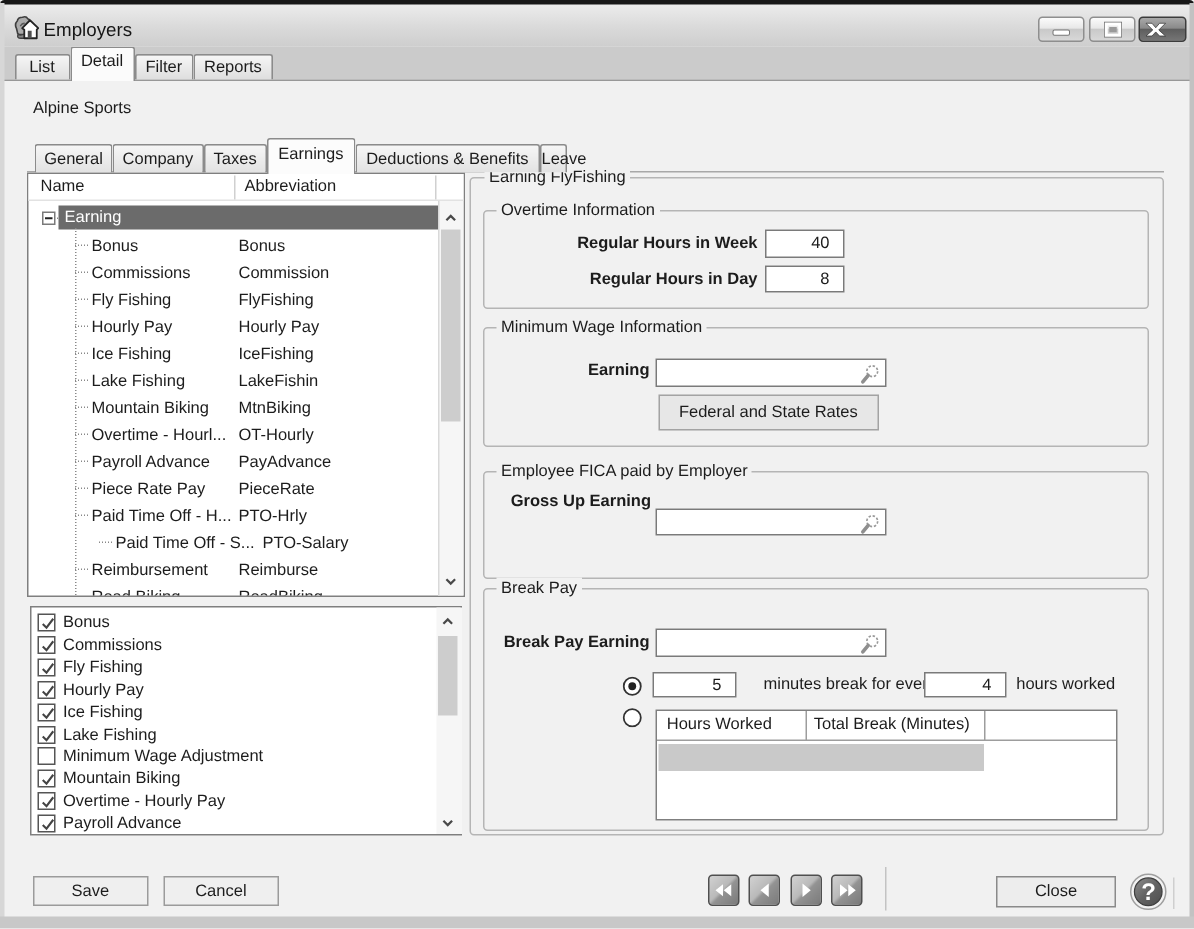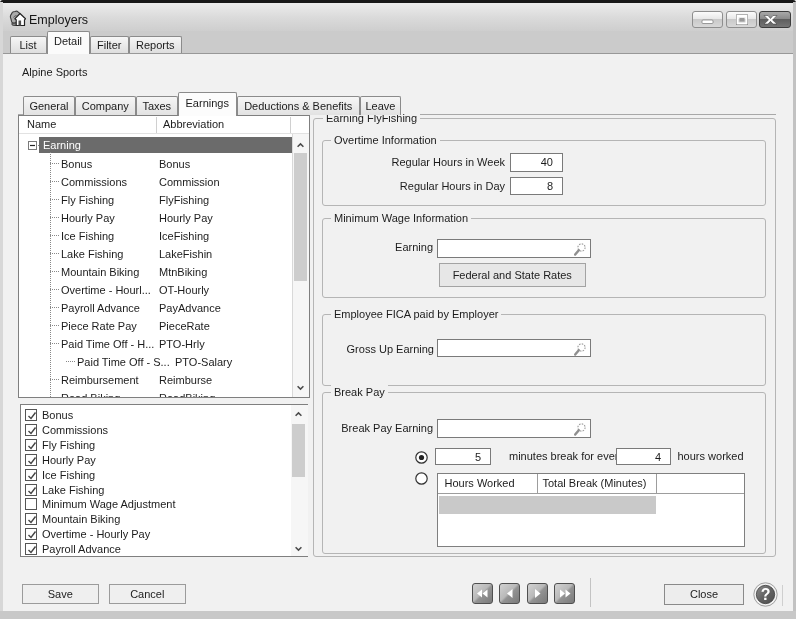--- a/index.html
+++ b/index.html
@@ -56,21 +56,21 @@
 .cbrow { position:absolute; left:4px; height:15px; }
 .cbox { position:absolute; left:0; top:1px; width:12px; height:12px; border:1px solid #555; background:#fff; }
 .cbtext { position:absolute; left:17px; top:0; line-height:14px; }
 
 
 .grp { position:absolute; border:1px solid #b5b5b5; border-radius:3px; }
 .grplabel { position:absolute; top:-8px; background:#f1f1f1; padding:0 3px; line-height:15px; }
 #fs { left:313px; top:118px; width:463px; height:439px; }
 
 .lbl { position:absolute; white-space:nowrap; }
-.rlbl { position:absolute; white-space:nowrap; text-align:right; }
+.rlbl { position:absolute; white-space:nowrap; text-align:right;font-weight:bold; }
 .inp { position:absolute; background:#fff; border:1px solid #7a7a7a; }
 .inp .val { position:absolute; right:9px; top:2px; }
 .btn { position:absolute; background:#e7e7e7; border:1px solid #a3a3a3; text-align:center; }
 
 
 .bbtn { position:absolute; top:584px; height:20px; background:#efefef; border:1px solid #9b9b9b; text-align:center; line-height:18px; }
 .navbtn { position:absolute; top:582.5px; width:21px; height:21.5px; border:1px solid #4f4f4f; border-radius:3px; background:linear-gradient(135deg,#d2d2d2 0%,#b9b9b9 46%,#939393 54%,#7a7a7a 100%); }
 #divider { left:590px; top:578px; width:1px; height:29px; background:#c3c3c3; }
 #closebtn { left:664px; top:583.5px; width:80px; height:21px; background:#ededed; border:1px solid #8a8a8a; text-align:center; line-height:19px; }
 </style>
@@ -107,21 +107,21 @@
 <div class="mtab" style="left:129px;width:52.5px;">Reports</div>
 
 <div class="abs" id="alpine" style="top:66px;">Alpine Sports</div>
 
 <div class="abs" id="itabline"></div>
 <div class="itab" style="left:23px;width:52px;">General</div>
 <div class="itab" style="left:75px;width:60.5px;">Company</div>
 <div class="itab" style="left:135.5px;width:42.5px;">Taxes</div>
 <div class="itab active" style="left:178px;width:58.5px;">Earnings</div>
 <div class="itab" style="left:236.5px;width:123.5px;">Deductions &amp; Benefits</div>
-<div class="itab" style="left:360px;width:41px;">Leave</div>
+<div class="itab" style="left:360px;width:18px;">Leave</div>
 
 <div class="abs" id="tree">
   <div id="treehead">
     <span class="hcol" style="left:8px;">Name</span>
     <span class="hcol" style="left:144px;">Abbreviation</span>
     <span style="position:absolute;left:137px;top:1px;width:1px;height:16px;background:#d0d0d0;"></span>
     <span style="position:absolute;left:271px;top:1px;width:1px;height:16px;background:#d0d0d0;"></span>
   </div>
   <div id="treebody">
       <div class="trow" style="left:0;top:3px;width:273px;">
@@ -312,21 +312,21 @@
 <div class="inp" style="left:437px;top:238.5px;width:153.5px;height:19.5px;"></div>
 <svg class="abs" style="left:572px;top:241.5px" width="16" height="16" viewBox="0 0 16 16">
 <circle cx="9.5" cy="5.5" r="3.6" fill="none" stroke="#9a9a9a" stroke-width="1.1" stroke-dasharray="1.6 1.2"></circle>
 <path d="M6.8 8.2 L3.2 12.6" stroke="#8f8f8f" stroke-width="2.4" stroke-linecap="round"></path>
 </svg>
 <div class="btn" style="left:439px;top:262.5px;width:146.5px;height:24.5px;line-height:23px;">Federal and State Rates</div>
 
 <div class="grp" style="left:322px;top:314px;width:443.5px;height:71.5px;">
     <span class="grplabel" style="left:8px;">Employee FICA paid by Employer</span>
   </div>
-<div class="rlbl" style="left:234px;top:343px;width:200px;text-align:right;">Gross Up Earning</div>
+<div class="rlbl" style="left:234px;top:328px;width:200px;text-align:right;">Gross Up Earning</div>
 <div class="inp" style="left:437px;top:338.5px;width:153.5px;height:18.5px;"></div>
 <svg class="abs" style="left:572px;top:341.5px" width="16" height="16" viewBox="0 0 16 16">
 <circle cx="9.5" cy="5.5" r="3.6" fill="none" stroke="#9a9a9a" stroke-width="1.1" stroke-dasharray="1.6 1.2"></circle>
 <path d="M6.8 8.2 L3.2 12.6" stroke="#8f8f8f" stroke-width="2.4" stroke-linecap="round"></path>
 </svg>
 
 <div class="grp" style="left:322px;top:392px;width:443.5px;height:162px;">
     <span class="grplabel" style="left:8px;">Break Pay</span>
   </div>
 <div class="rlbl" style="left:233px;top:421.5px;width:200px;">Break Pay Earning</div>

